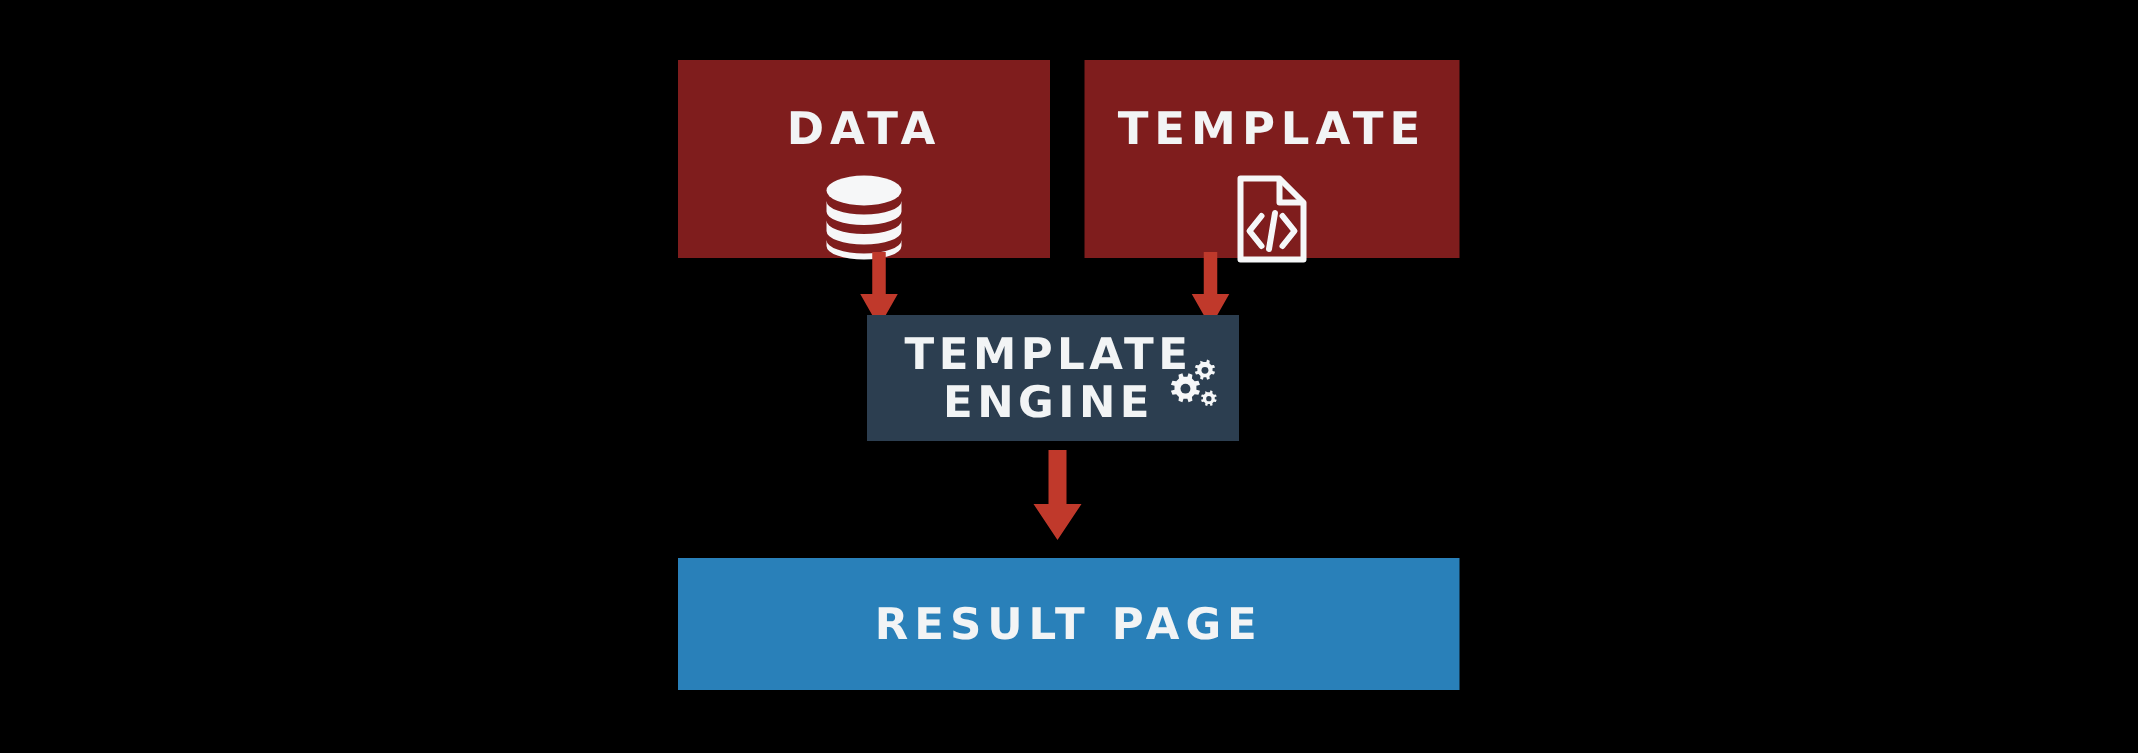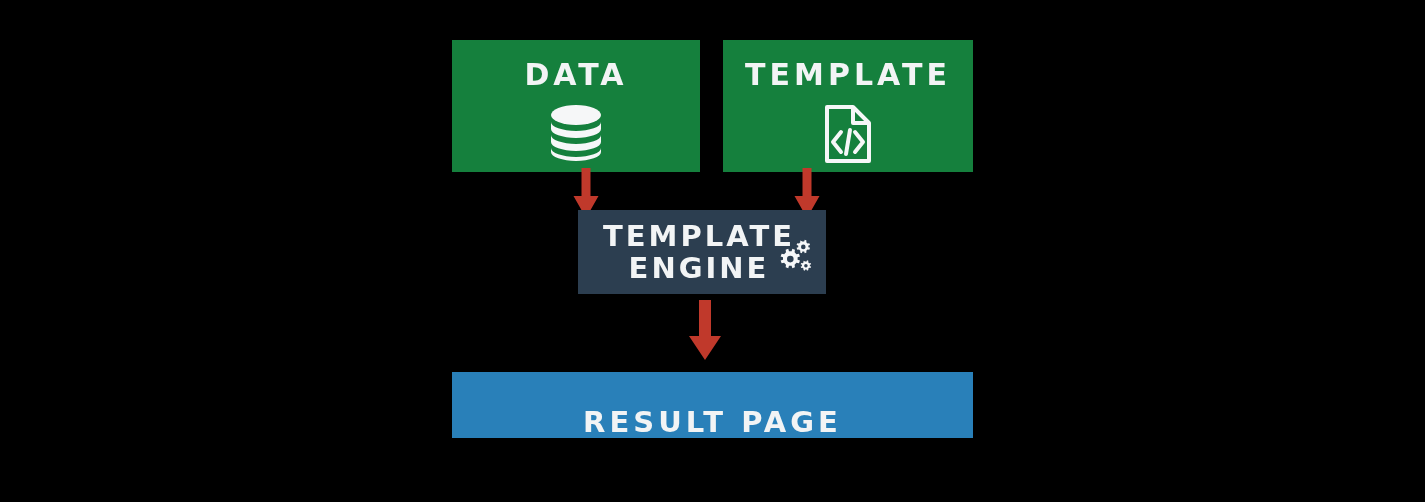--- a/index.html
+++ b/index.html
@@ -28,23 +28,23 @@
     color: #f2f4f5;
     font-weight: bold;
     letter-spacing: 3px;
     text-align: center;
     line-height: 1.12;
     white-space: pre-line;
   }
 
   
   .src-box {
-    background: #15803d;
+    background: #7f1d1d;
     justify-content: flex-start;
-    padding-top: 18px;
+    padding-top: 30px;
   }
   .src-box .node-label {
     font-size: 30px;
     letter-spacing: 4px;
   }
   .src-icon {
     margin-top: 12px;
   }
 
   #box-data     { left: 452px; top: 40px;  width: 248px; height: 132px; }
@@ -69,23 +69,23 @@
     position: absolute;
     right: 14px;
     top: 28px;
   }
 
   
   #box-result {
     left: 452px;
     top: 372px;
     width: 521px;
-    height: 66px;
+    height: 88px;
     background: #2980b9;
-    justify-content: flex-end;
+    justify-content: center;
     padding: 0;
   }
   #box-result .node-label {
     font-size: 29px;
     letter-spacing: 4px;
   }
 
   
   .arrow {
     position: absolute;

